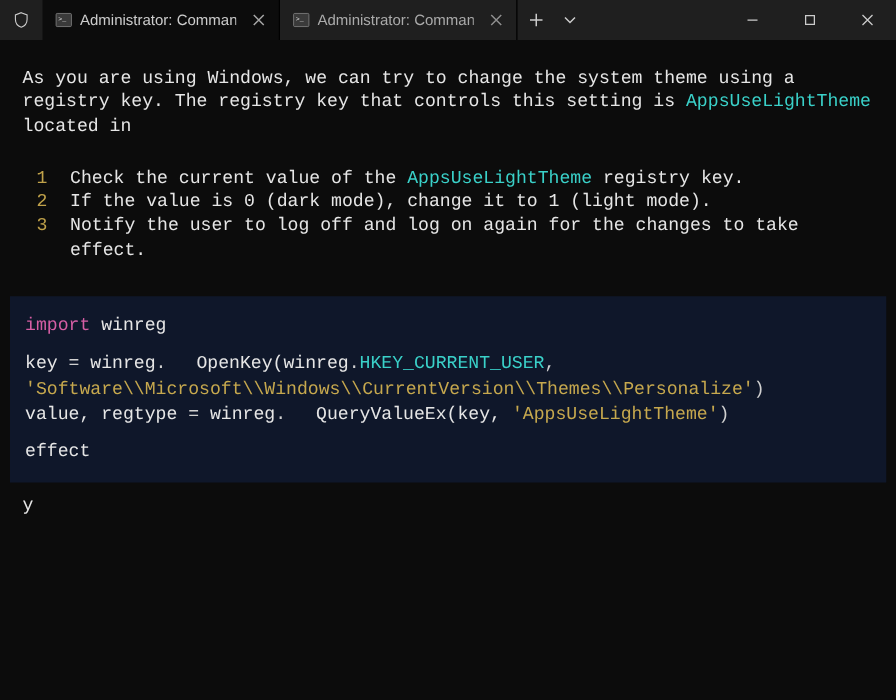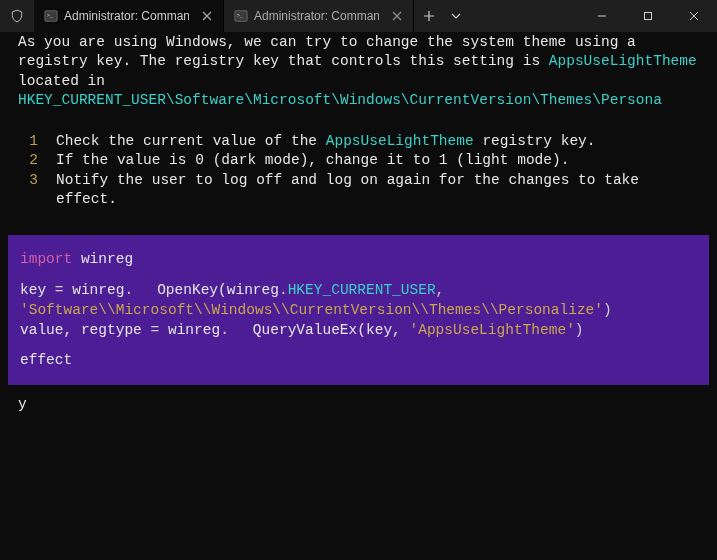--- a/index.html
+++ b/index.html
@@ -16,27 +16,27 @@
   .tab-title { white-space: nowrap; overflow: hidden; text-overflow: clip; font-family: 'Segoe UI', sans-serif; }
   .tab-close { width: 16px; height: 16px; display: flex; align-items: center; justify-content: center; margin-left: 4px; opacity: 0.8; flex-shrink:0; }
   .tab-close svg { width: 10px; height: 10px; }
   .newtab { width: 30px; display: flex; align-items: center; justify-content: center; color: #ccc; }
   .newtab svg { width: 12px; height: 12px; }
   .dropdown { width: 24px; display: flex; align-items: center; justify-content: center; color: #ccc; }
   .dropdown svg { width: 10px; height: 10px; }
   .win-controls { display: flex; }
   .win-btn { width: 46px; display: flex; align-items: center; justify-content: center; color: #ccc; }
   .win-btn svg { width: 10px; height: 10px; }
-  .content { flex: 1; padding: 1px 18px 8px 18px; color: #e6e6e6; font-size: 14.5px; line-height: 1.33; overflow: hidden; font-family: Liberation Mono, monospace; }
+  .content { flex: 1; padding: 22px 18px 8px 18px; color: #e6e6e6; font-size: 14.5px; line-height: 1.33; overflow: hidden; font-family: Liberation Mono, monospace; }
   .cyan { color: #3ad1c9; }
   .list { margin: 2px 0 2px 0; }
   .list-row { display: flex; }
   .list-num { width: 28px; text-align: right; padding-right: 8px; color: #c0a24a; }
   .list-txt { flex: 1; margin-left: 10px; }
-  .codeblock { background: #4c1d95; margin: 14px -10px 0 -10px; padding: 14px 12px; font-size: 14.5px; line-height: 1.4; }
+  .codeblock { background: #0f172a; margin: 14px -10px 0 -10px; padding: 14px 12px; font-size: 14.5px; line-height: 1.4; }
   .kw-import { color: #d65ea4; }
   .kw-mod { color: #e6e6e6; }
   .kw-var { color: #e6e6e6; }
   .kw-op { color: #d0d0d0; }
   .kw-const { color: #3ad1c9; }
   .kw-str { color: #c6a84e; }
   .kw-fn { color: #e6e6e6; margin-left: 24px; }
   .after { margin-top: 14px; }
   .cursor { display:inline-block; position:relative; }
   .cursor svg { position:absolute; top:-3px; left:0; width:12px; height:18px; }
@@ -107,21 +107,20 @@
         <svg viewBox="0 0 10 10">
             <path d="M1 1 L9 9 M9 1 L1 9" stroke="#ccc" stroke-width="1"></path>
           </svg>
       </div>
     </div>
   </div>
 
   <div class="content">
     <div>
       <span>As you are using Windows, we can try to change the system theme using a registry key. The registry key that controls this setting is </span><span class="cyan">AppsUseLightTheme</span><span> located in </span><br>
-      <span class="cyan">HKEY_CURRENT_USER\Software\Microsoft\Windows\CurrentVersion\Themes\Persona</span>
     </div>
     <div class="gap"></div>
     <div class="gap"></div>
     <div class="list">
       <div class="list-row">
         <div class="list-num">1</div>
         <div class="list-txt"><span>Check the current value of the </span><span class="cyan">AppsUseLightTheme</span><span> registry key.</span></div>
       </div>
       <div class="list-row">
         <div class="list-num">2</div>

